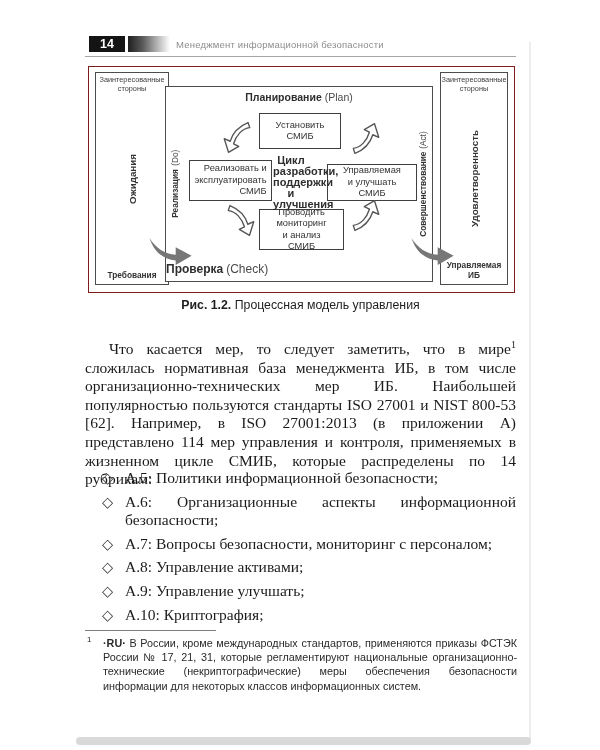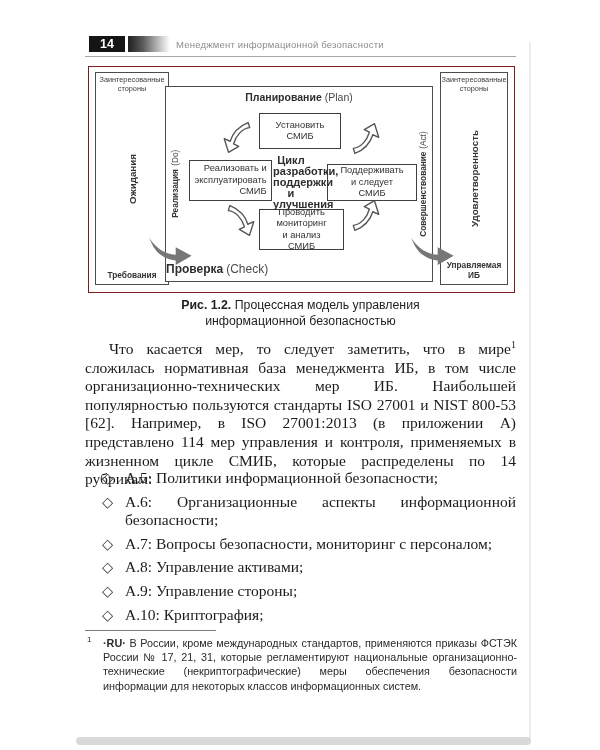--- a/index.html
+++ b/index.html
@@ -115,21 +115,21 @@
       </div>
       <div class="side-label do-label">
         <span class="vertical"><span>Реализация</span><span class="lbl-r">(Do)</span></span>
       </div>
       <div class="side-label act-label">
         <span class="vertical"><span>Совершенствование</span><span class="lbl-r">(Act)</span></span>
       </div>
 
       <div class="node node-establish">Установить СМИБ</div>
       <div class="node node-implement">Реализовать и эксплуатировать СМИБ</div>
-      <div class="node node-maintain">Поддерживать и следует СМИБ</div>
+      <div class="node node-maintain">Управляемая и улучшать СМИБ</div>
       <div class="node node-monitor">Проводить мониторинг и анализ СМИБ</div>
       <div class="cycle-text">Цикл разработки, поддержки и улучшения</div>
 
       <svg class="curve-arrow ca-tl" viewBox="0 0 40 40">
         <path d="M 33 3 C 23 7, 15 15, 12 25 L 5 22 L 10 38 L 22 31 L 16 28 C 19 18, 26 10, 35 9 Z" fill="#ffffff" stroke="#555" stroke-width="1.6" stroke-linejoin="round"></path>
       </svg>
       <svg class="curve-arrow ca-tr" viewBox="0 0 40 40">
         <path d="M 33 3 C 23 7, 15 15, 12 25 L 5 22 L 10 38 L 22 31 L 16 28 C 19 18, 26 10, 35 9 Z" fill="#ffffff" stroke="#555" stroke-width="1.6" stroke-linejoin="round"></path>
       </svg>
       <svg class="curve-arrow ca-bl" viewBox="0 0 40 40">
@@ -144,21 +144,20 @@
       <path d="M 1 2 C 8 13, 17 19, 29 20 L 29 12 L 46 21 L 29 31 L 29 26 C 16 25, 6 17, 1 2 Z" fill="#777777"></path>
     </svg>
     <svg class="flow-arrow fa-right" viewBox="0 0 48 32">
       <path d="M 1 2 C 8 13, 17 19, 29 20 L 29 12 L 46 21 L 29 31 L 29 26 C 16 25, 6 17, 1 2 Z" fill="#777777"></path>
     </svg>
   </div>
 
   <div class="caption">
     <span class="lbl-b">Рис. 1.2.</span>
     <span>Процессная модель управления</span><br>
-    <span>информационной безопасностью</span>
   </div>
 
   <p class="body-text para"><span>Что касается мер, то следует заметить, что в мире</span><sup class="fn-ref">1</sup><span> сложилась нормативная база менеджмента ИБ, в том числе организационно-технических мер ИБ. Наибольшей популярностью пользуются стандарты ISO 27001 и NIST 800-53 [62]. Например, в ISO 27001:2013 (в приложении А) представлено 114 мер управления и контроля, применяемых в жизненном цикле СМИБ, которые распределены по 14 рубрикам:</span></p>
 
   <div class="list body-text">
     <div class="list-item">
       <span class="bullet">◇</span>
       <span>А.5: Политики информационной безопасности;</span>
     </div>
     <div class="list-item">
@@ -168,21 +167,21 @@
     <div class="list-item">
       <span class="bullet">◇</span>
       <span>А.7: Вопросы безопасности, мониторинг с персоналом;</span>
     </div>
     <div class="list-item">
       <span class="bullet">◇</span>
       <span>А.8: Управление активами;</span>
     </div>
     <div class="list-item">
       <span class="bullet">◇</span>
-      <span>А.9: Управление стороны;</span>
+      <span>А.9: Управление улучшать;</span>
     </div>
     <div class="list-item">
       <span class="bullet">◇</span>
       <span>А.10: Криптография;</span>
     </div>
   </div>
 
   <div class="fn-rule"></div>
   <div class="footnote">
     <span class="fn-marker">1</span><span class="fn-ru">·RU·</span><span> В России, кроме международных стандартов, применяются приказы ФСТЭК России № 17, 21, 31, которые регламентируют национальные организационно-технические (некриптографические) меры обеспечения безопасности информации для некоторых классов информационных систем.</span>

